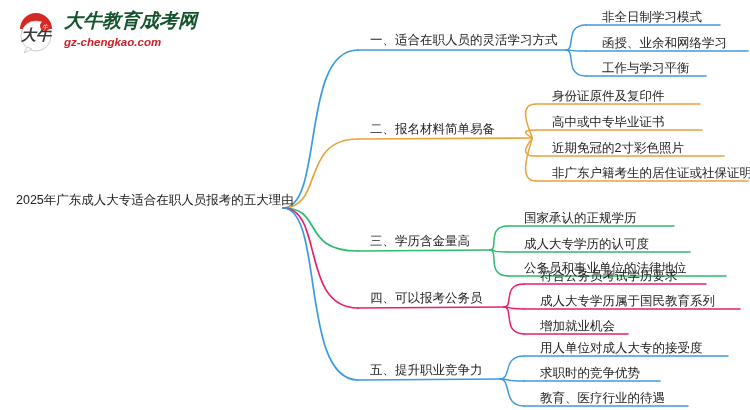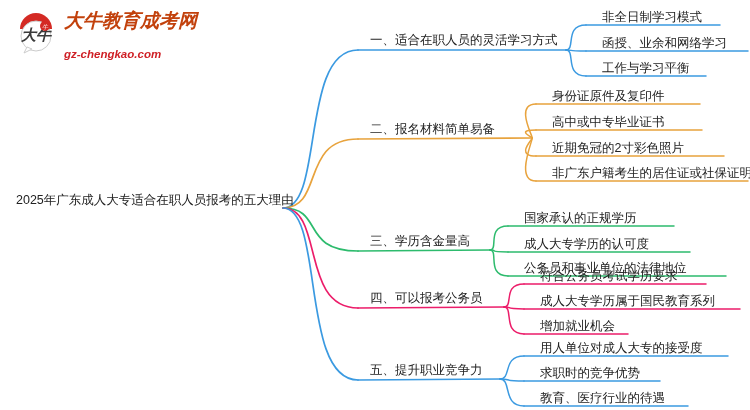--- a/index.html
+++ b/index.html
@@ -5,22 +5,22 @@
   html,body{margin:0;padding:0;}
   body{
     width:750px;height:410px;background:#ffffff;overflow:hidden;
     font-family:"Liberation Sans","DejaVu Sans",sans-serif;
     position:relative;
   }
   #map{position:absolute;left:0;top:0;width:750px;height:410px;}
   .logo{position:absolute;left:14px;top:8px;width:190px;height:48px;font-style:italic;}
   .logo-mark{position:absolute;left:0;top:2px;width:44px;height:44px;}
   .logo-text{position:absolute;left:50px;top:2px;}
-  .logo-title{font-size:19px;font-weight:bold;color:#c2410c;letter-spacing:0px;line-height:22px;white-space:nowrap;}
-  .logo-sub{font-size:11.5px;font-weight:bold;color:#cf2026;line-height:14px;white-space:nowrap;margin-top:15px;}
+  .logo-title{font-size:19px;font-weight:bold;color:#14532d;letter-spacing:0px;line-height:22px;white-space:nowrap;}
+  .logo-sub{font-size:11.5px;font-weight:bold;color:#cf2026;line-height:14px;white-space:nowrap;margin-top:3px;}
   svg text{font-family:"Liberation Sans","DejaVu Sans",sans-serif;}
   .root-label{font-size:12.5px;fill:#222222;}
   .branch-label{font-size:12.5px;fill:#222222;}
   .leaf-label{font-size:12.5px;fill:#222222;}
 </style>
 </head>
 <body>
 
 <div class="logo">
   <svg class="logo-mark" viewBox="0 0 44 44">

